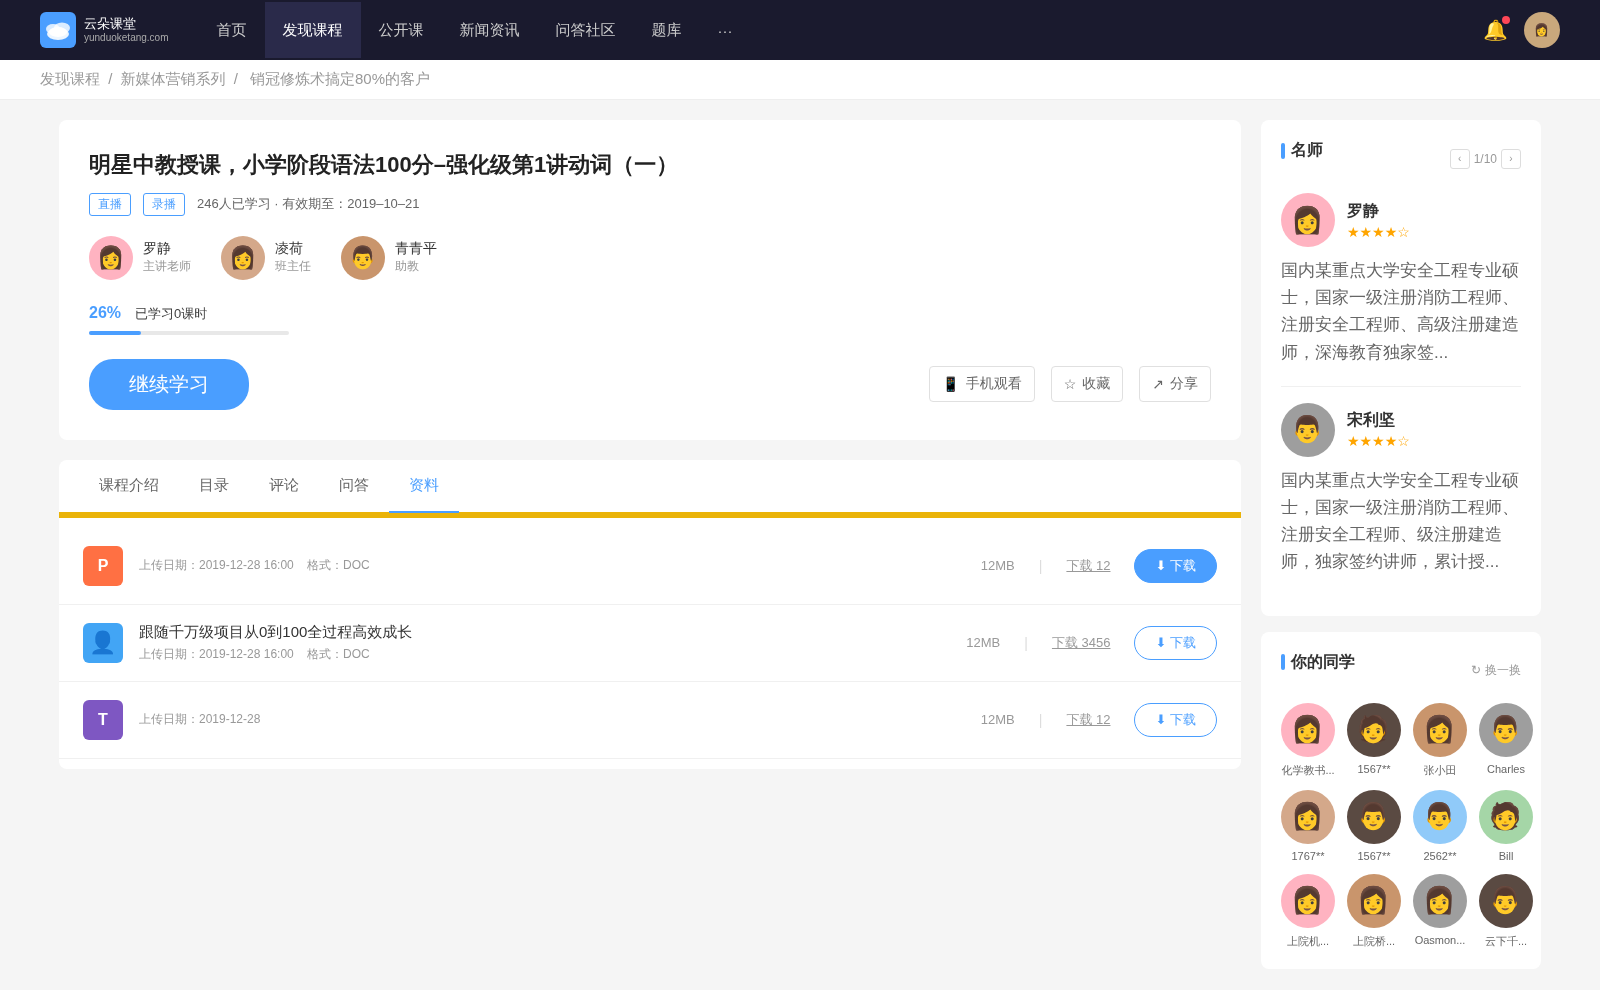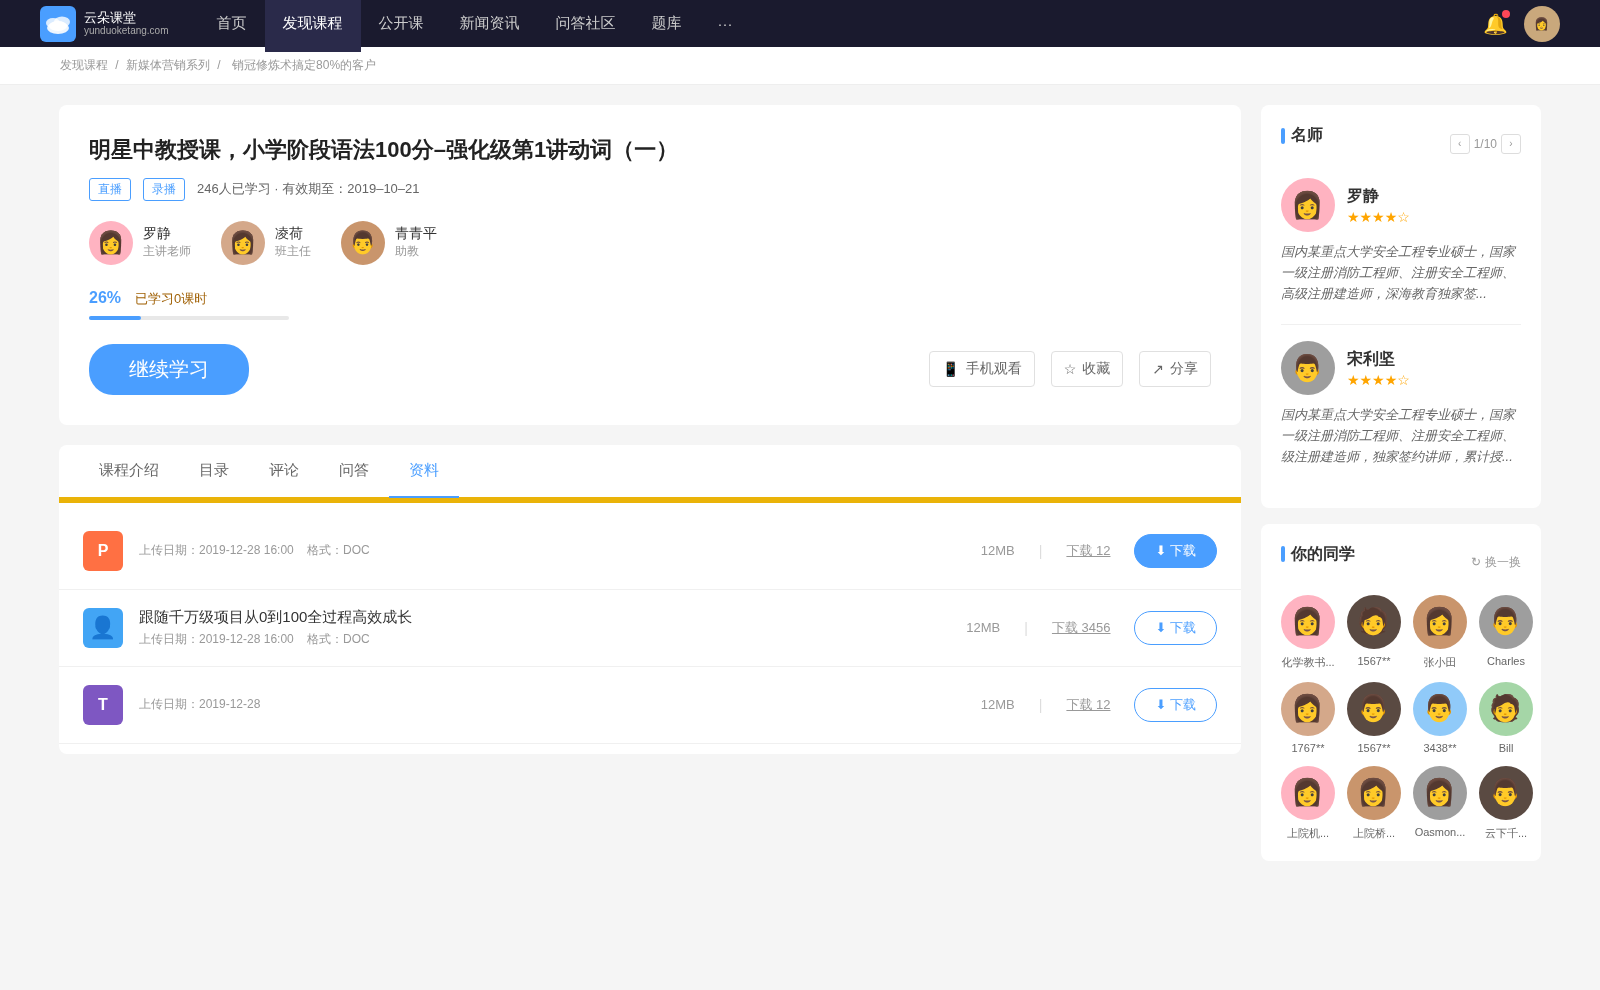--- a/index.html
+++ b/index.html
@@ -1,31 +1,31 @@
 <!DOCTYPE html>
 <html><head>
   <meta charset="utf-8">
   <style>
     * { box-sizing: border-box; margin: 0; padding: 0; }
     body { font-family: -apple-system, BlinkMacSystemFont, 'PingFang SC', 'Microsoft YaHei', sans-serif; background: #f5f5f5; font-size: 14px; color: #333; }
 
     
-    .nav { background: #1a1a2e; height: 47px; display: flex; align-items: center; padding: 0 40px; gap: 0; }
+    .nav { background: #1a1a2e; height: 60px; display: flex; align-items: center; padding: 0 40px; gap: 0; }
     .nav-logo { display: flex; align-items: center; gap: 8px; margin-right: 30px; }
     .nav-logo-icon { width: 36px; height: 36px; background: #4a9eff; border-radius: 6px; display: flex; align-items: center; justify-content: center; color: white; font-weight: bold; font-size: 12px; }
     .nav-logo-text { color: white; font-size: 13px; line-height: 1.2; }
     .nav-item { color: #ccc; font-size: 15px; padding: 0 18px; cursor: pointer; height: 56px; display: flex; align-items: center; }
     .nav-item.active { background: #2a2a4a; color: white; }
     .nav-right { margin-left: auto; display: flex; align-items: center; gap: 16px; }
     .bell-icon { color: #ccc; font-size: 20px; position: relative; cursor: pointer; }
     .bell-dot { width: 8px; height: 8px; background: #ff4757; border-radius: 50%; position: absolute; top: -2px; right: -2px; }
     .avatar-circle { width: 36px; height: 36px; border-radius: 50%; background: #c9a87c; overflow: hidden; cursor: pointer; display: flex; align-items: center; justify-content: center; color: white; font-size: 12px; }
 
     
-    .breadcrumb { background: white; padding: 10px 60px; font-size: 12px; color: #999; border-bottom: 1px solid #eee; }
+    .breadcrumb { background: white; padding: 10px 40px; font-size: 15px; color: #999; border-bottom: 1px solid #eee; }
     .breadcrumb a { color: #999; text-decoration: none; }
     .breadcrumb span { margin: 0 4px; }
 
     
     .main-layout { display: flex; gap: 20px; padding: 20px 59px; max-width: 1600px; }
     .content-area { flex: 1; min-width: 0; }
     .sidebar { width: 280px; flex-shrink: 0; }
 
     
     .course-card { background: white; border-radius: 8px; padding: 30px; margin-bottom: 20px; }
@@ -35,21 +35,21 @@
     .badge-live { background: transparent; border: 1px solid #4a9eff; color: #4a9eff; }
     .badge-record { background: transparent; border: 1px solid #4a9eff; color: #4a9eff; }
     .teachers-row { display: flex; gap: 30px; margin-bottom: 24px; }
     .teacher-item { display: flex; align-items: center; gap: 10px; }
     .teacher-avatar { width: 44px; height: 44px; border-radius: 50%; overflow: hidden; background: #ddd; display: flex; align-items: center; justify-content: center; font-size: 11px; color: #666; }
     .teacher-info { display: flex; flex-direction: column; }
     .teacher-name { font-size: 14px; font-weight: 500; color: #333; }
     .teacher-role { font-size: 12px; color: #999; }
     .progress-section { margin-bottom: 24px; }
     .progress-label { color: #4a9eff; font-size: 16px; font-weight: bold; margin-bottom: 4px; }
-    .progress-sub { color: #a16207; font-size: 13px; display: inline-block; margin-left: 10px; }
+    .progress-sub { color: #404040; font-size: 13px; display: inline-block; margin-left: 10px; }
     .progress-bar-bg { background: #e8e8e8; height: 4px; border-radius: 2px; margin-top: 8px; width: 200px; }
     .progress-bar-fill { background: #4a9eff; height: 4px; border-radius: 2px; width: 26%; }
     .action-row { display: flex; align-items: center; justify-content: space-between; }
     .btn-continue { background: #4a9eff; color: white; border: none; border-radius: 24px; padding: 12px 40px; font-size: 20px; cursor: pointer; font-weight: 500; }
     .action-buttons { display: flex; gap: 16px; }
     .action-btn { display: flex; align-items: center; gap: 6px; color: #666; font-size: 14px; cursor: pointer; padding: 8px 12px; border: 1px solid #e0e0e0; border-radius: 4px; background: white; }
 
     
     .tabs-card { background: white; border-radius: 8px; }
     .tabs-row { display: flex; border-bottom: 6px solid #eab308; padding: 0 20px; }
@@ -80,21 +80,21 @@
     .sidebar-nav { display: flex; align-items: center; justify-content: space-between; margin-bottom: 16px; gap: 10px; }
     .sidebar-nav-arrows { display: flex; align-items: center; gap: 4px; font-size: 12px; color: #999; }
     .arrow-btn { width: 20px; height: 20px; border: 1px solid #ddd; border-radius: 3px; display: flex; align-items: center; justify-content: center; cursor: pointer; font-size: 10px; color: #999; }
 
     
     .teacher-profile { margin-bottom: 20px; }
     .teacher-profile-header { display: flex; align-items: center; gap: 12px; margin-bottom: 10px; }
     .teacher-profile-avatar { width: 54px; height: 54px; border-radius: 50%; background: #ddd; overflow: hidden; display: flex; align-items: center; justify-content: center; font-size: 12px; color: #666; }
     .teacher-profile-name { font-size: 16px; font-weight: bold; color: #333; }
     .stars { color: #ffa500; font-size: 14px; margin-top: 2px; }
-    .teacher-profile-desc { font-size: 13px; color: #666; line-height: 1.6; font-style: italic; }
+    .teacher-profile-desc { font-size: 17px; color: #666; line-height: 1.6; }
     .teacher-divider { border: none; border-top: 1px solid #f0f0f0; margin: 16px 0; }
 
     
     .classmates-header { display: flex; align-items: center; justify-content: space-between; margin-bottom: 14px; }
     .refresh-btn { display: flex; align-items: center; gap: 4px; color: #999; font-size: 12px; cursor: pointer; }
     .classmates-grid { display: grid; grid-template-columns: repeat(4, 1fr); gap: 12px; }
     .classmate-item { display: flex; flex-direction: column; align-items: center; gap: 6px; cursor: pointer; }
     .classmate-avatar { width: 54px; height: 54px; border-radius: 50%; overflow: hidden; background: #ddd; display: flex; align-items: center; justify-content: center; font-size: 11px; color: #666; }
     .classmate-name { font-size: 11px; color: #666; text-align: center; max-width: 60px; overflow: hidden; text-overflow: ellipsis; white-space: nowrap; }
 
@@ -368,21 +368,21 @@
         <div class="classmate-item">
           <div class="classmate-avatar av-dark">
               <span style="font-size:26px">👨</span>
             </div>
           <div class="classmate-name">1567**</div>
         </div>
         <div class="classmate-item">
           <div class="classmate-avatar av-blue">
               <span style="font-size:26px">👨</span>
             </div>
-          <div class="classmate-name">3438**</div>
+          <div class="classmate-name">2562**</div>
         </div>
         <div class="classmate-item">
           <div class="classmate-avatar av-green">
               <span style="font-size:26px">🧑</span>
             </div>
           <div class="classmate-name">Bill</div>
         </div>
 
         <div class="classmate-item">
           <div class="classmate-avatar av-pink">

